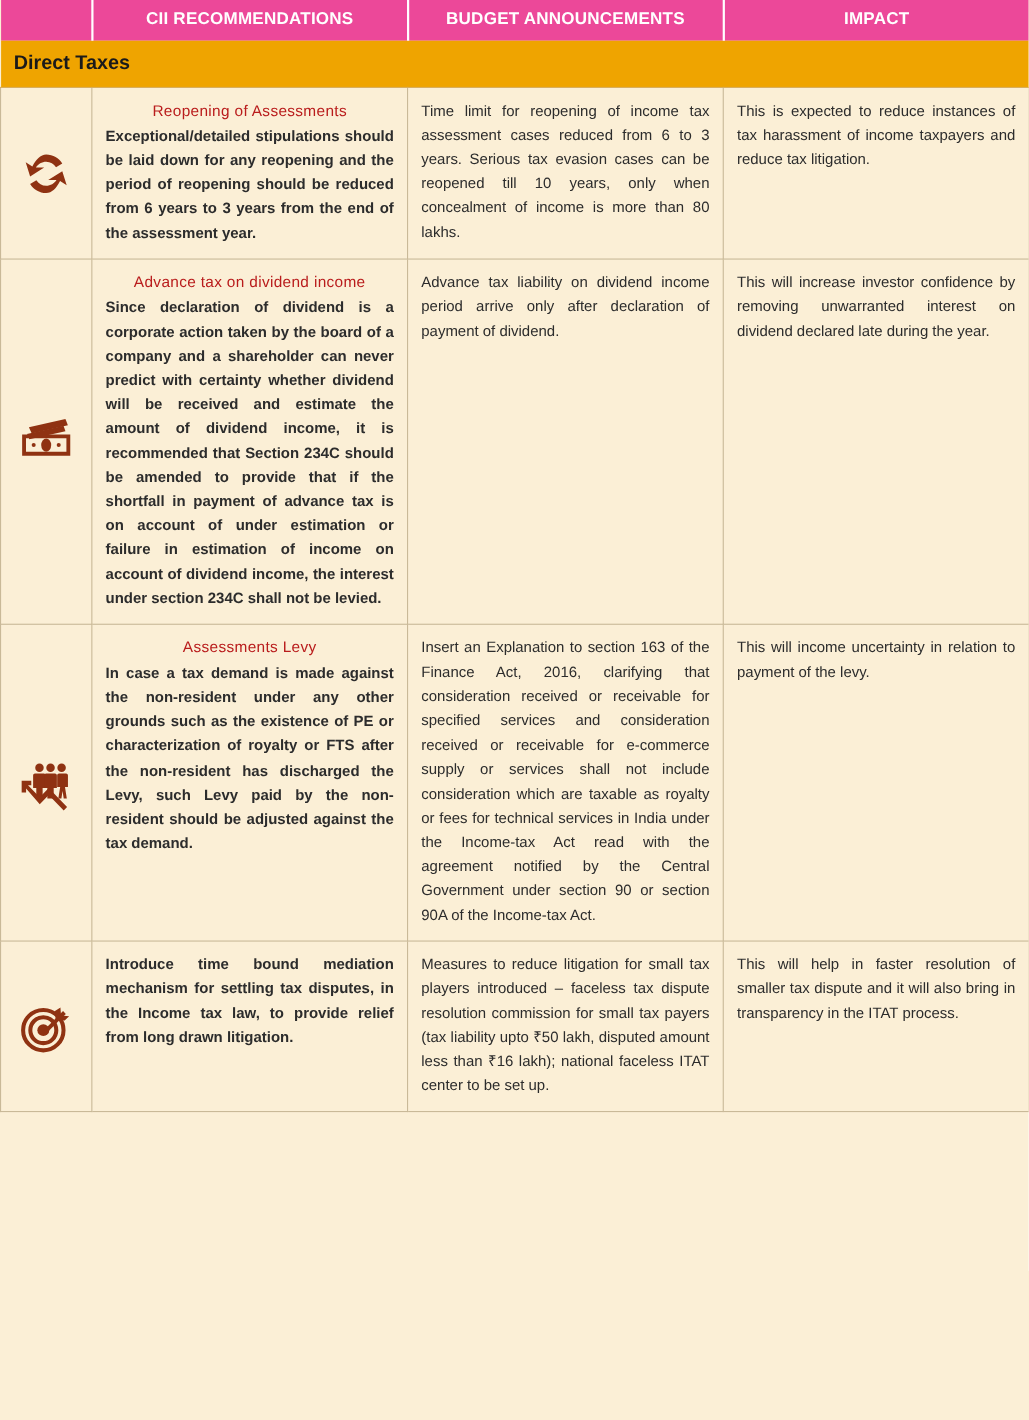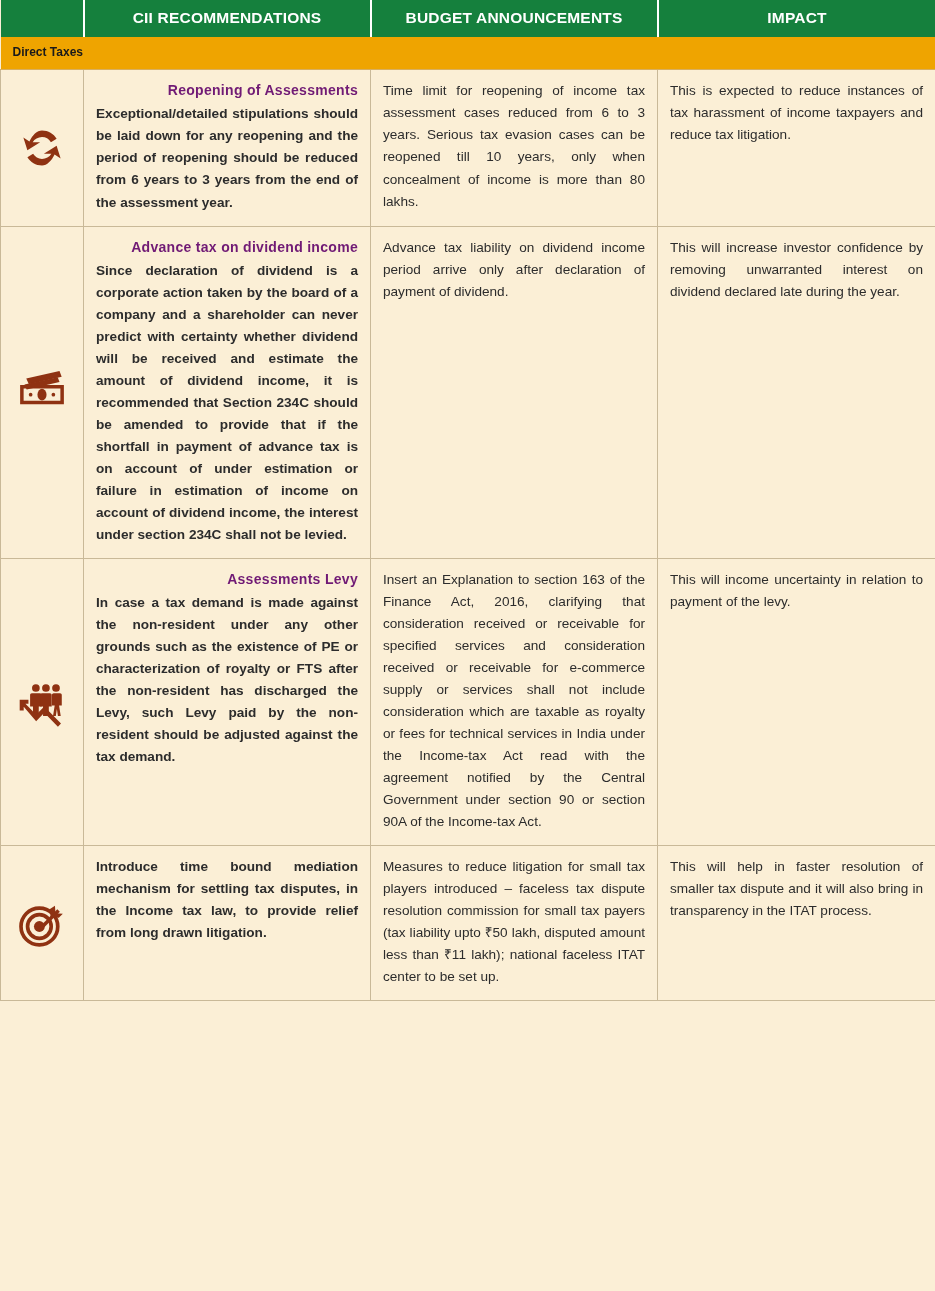--- a/index.html
+++ b/index.html
@@ -23,21 +23,21 @@
 
   table.budget-table {
     width: 935px;
     border-collapse: collapse;
     table-layout: fixed;
     background: #fbefd6;
   }
 
   
   thead th {
-    background: #15803d;
+    background: #ec4899;
     color: #ffffff;
     font-size: 15.5px;
     font-weight: bold;
     letter-spacing: 0.2px;
     text-align: center;
     padding: 9px 4px 10px 4px;
     border-right: 2px solid #ffffff;
     vertical-align: middle;
     font-family: "Liberation Sans", sans-serif;
   }
@@ -46,21 +46,21 @@
   }
   thead th:last-child {
     border-right: none;
   }
 
   
   tr.section-row td {
     background: #efa400;
     color: #1a1a1a;
     font-weight: bold;
-    font-size: 12px;
+    font-size: 18px;
     padding: 6px 0 7px 12px;
     border: none;
     border-bottom: 1px solid #d8ae5e;
     font-family: "Liberation Sans", sans-serif;
   }
 
   
   tbody td {
     background: #fbefd6;
     border: 1px solid #c9b998;
@@ -78,26 +78,26 @@
 
   tbody td.icon-cell {
     text-align: center;
     vertical-align: middle;
     padding: 4px;
     border-left: 1px solid #c9b998;
   }
 
   .cell-title {
     display: block;
-    font-weight: bold;
-    color: #701a75;
+    font-weight: normal;
+    color: #b91c1c;
     font-size: 14px;
     letter-spacing: 0.3px;
     margin-bottom: 2px;
-    text-align: right;
+    text-align: center;
     line-height: 1.5;
   }
   .cell-body {
     display: block;
     font-weight: bold;
   }
 
   .icon-box {
     width: 56px;
     height: 56px;
@@ -206,19 +206,19 @@
             <circle cx="29" cy="36" r="6.2" fill="#8f3212"></circle>
             <g fill="#8f3212">
               <path d="M28.2 37.3 L49.5 16.2 l2.9 2.9 -21.2 21.2 z"></path>
               <path d="M46.8 12.4 l0.6 8.5 8.4 0.6 -4.6 4.6 -9.4-0.7 -0.7-9.4z"></path>
             </g>
           </svg>
         </td>
         <td>
           <span class="cell-body">Introduce time bound mediation mechanism for settling tax disputes, in the Income tax law, to provide relief from long drawn litigation.</span>
         </td>
-        <td>Measures to reduce litigation for small tax players introduced – faceless tax dispute resolution commission for small tax payers (tax liability upto ₹50 lakh, disputed amount less than ₹11 lakh); national faceless ITAT center to be set up.</td>
+        <td>Measures to reduce litigation for small tax players introduced – faceless tax dispute resolution commission for small tax payers (tax liability upto ₹50 lakh, disputed amount less than ₹16 lakh); national faceless ITAT center to be set up.</td>
         <td>This will help in faster resolution of smaller tax dispute and it will also bring in transparency in the ITAT process.</td>
       </tr>
 
     </tbody>
   </table>
 </div>
 
 </body></html>

